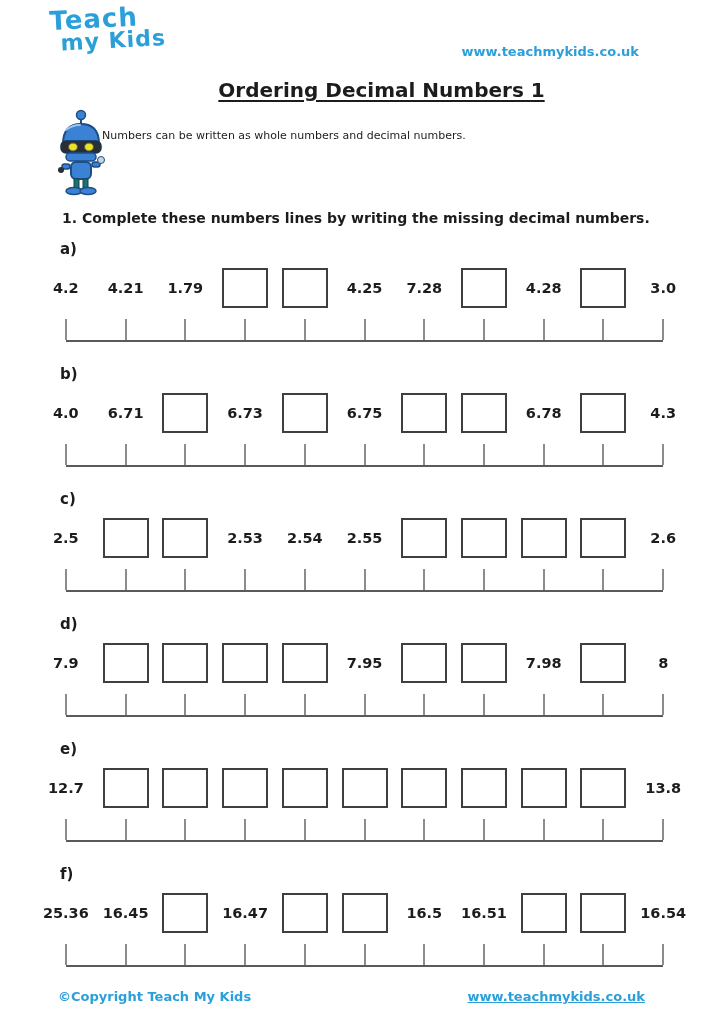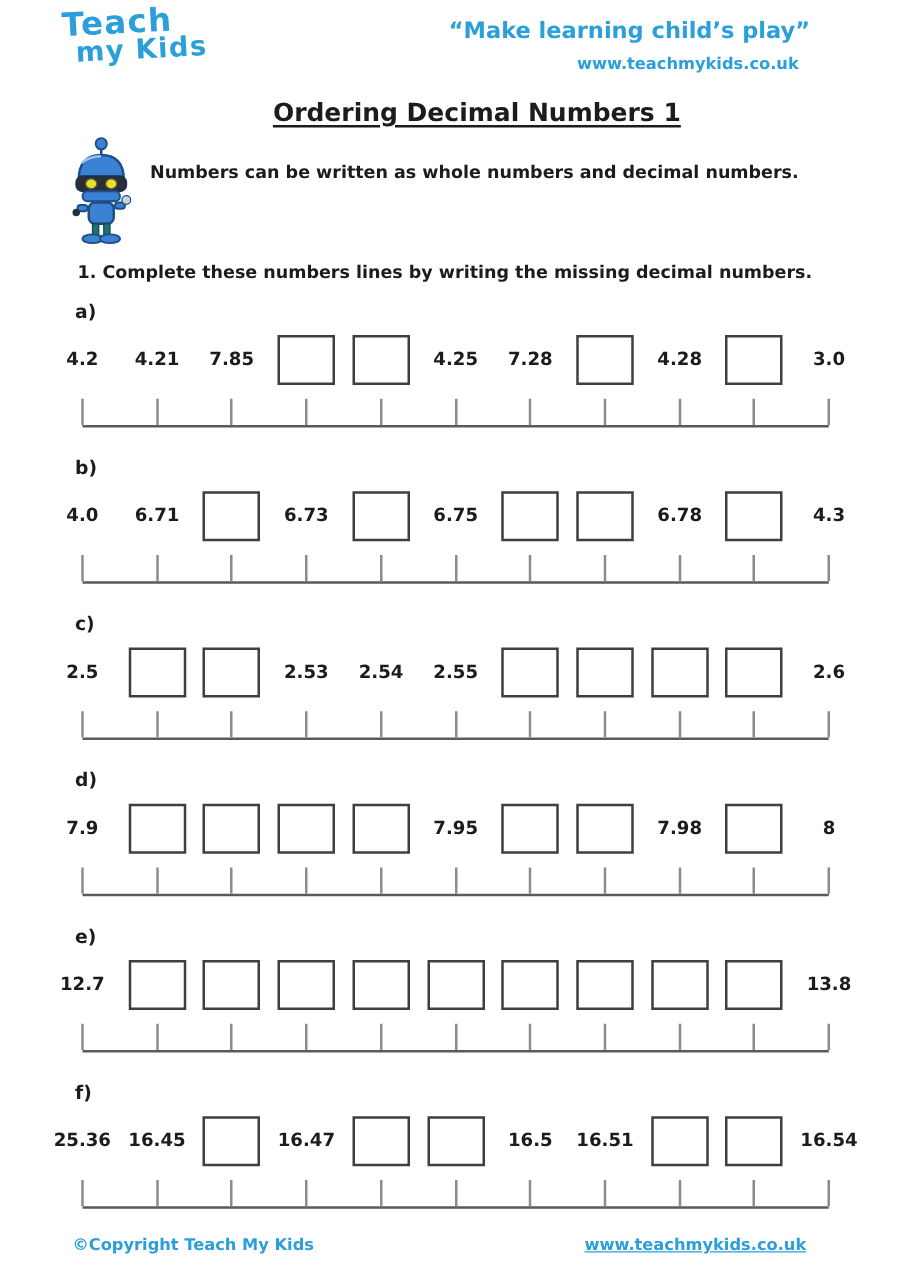--- a/index.html
+++ b/index.html
@@ -11,21 +11,21 @@
   }
   .header { position:relative; height:76px; }
   .logo { position:absolute; left:50px; top:6px; transform:rotate(-3deg); color:var(--brand); line-height:0.95; }
   .logo .l1 { font-size:26px; font-weight:bold; letter-spacing:1px; }
   .logo .l2 { font-size:22px; font-weight:bold; margin-left:10px; letter-spacing:1px; }
   .tagline { position:absolute; top:14px; right:75px; color:var(--brand); font-weight:bold; font-size:18px; white-space:nowrap; }
   .site-url { position:absolute; top:44px; right:84px; color:var(--brand); font-weight:bold; font-size:13px; white-space:nowrap; }
   .page-title { text-align:center; font-size:20px; font-weight:bold; text-decoration:underline; text-underline-offset:3px; margin:2px 0 0 40px; }
   .intro { position:relative; margin:8px 40px 0 52px; height:86px; }
   .robot { position:absolute; left:0; top:-2px; }
-  .intro-text { margin-left:68px; padding-top:16px; font-size:14px; font-weight:bold; line-height:1.8; }
+  .intro-text { margin-left:50px; padding-top:16px; font-size:11px; font-weight:normal; line-height:1.8; }
   .instruction { margin:14px 40px 0 62px; font-size:14px; font-weight:bold; }
   .worksheet { margin:14px 30px 0 36px; }
   .number-line { margin-bottom:23px; }
   .nl-letter { font-size:15px; font-weight:bold; margin:0 0 2px 24px; height:20px; }
   .nl-items { display:flex; height:52px; align-items:center; }
   .nl-cell { flex:1 1 0; display:flex; justify-content:center; align-items:center; }
   .nl-label { font-size:14.5px; font-weight:bold; white-space:nowrap; }
   .nl-box { width:46px; height:40px; border:2px solid var(--box); background:#fff; }
   .nl-ruler { position:relative; height:24px; margin:4px 4.5454% 0; border-bottom:2px solid var(--ruler-dark); }
   .tick { position:absolute; bottom:0; width:2px; height:21px; margin-left:-1px; background:var(--ruler); }
@@ -34,21 +34,20 @@
   .footer .site-link { color:var(--brand); font-weight:bold; font-size:13px; text-decoration:underline; }
 </style>
 </head>
 <body>
 
 <div class="header">
   <div class="logo">
     <div class="l1">Teach</div>
     <div class="l2">my Kids</div>
   </div>
-  <div class="tagline">“Make learning child’s play”</div>
   <div class="site-url">www.teachmykids.co.uk</div>
 </div>
 
 <div class="page-title">Ordering Decimal Numbers 1</div>
 
 <div class="intro">
   <div class="robot">
     <svg width="58" height="88" viewBox="0 0 58 88" aria-hidden="true">
       <line x1="29" y1="16" x2="29" y2="8" stroke="#1d4e86" stroke-width="2"></line>
       <circle cx="29" cy="7" r="4.5" fill="#3b82d4" stroke="#1d4e86" stroke-width="1.5"></circle>
@@ -80,21 +79,21 @@
     <div class="number-line">
       <div class="nl-letter">a)</div>
       <div class="nl-items">
         <div class="nl-cell">
           <span class="nl-label">4.2</span>
         </div>
         <div class="nl-cell">
           <span class="nl-label">4.21</span>
         </div>
         <div class="nl-cell">
-          <span class="nl-label">7.85</span>
+          <span class="nl-label">1.79</span>
         </div>
         <div class="nl-cell">
           <div class="nl-box"></div>
         </div>
         <div class="nl-cell">
           <div class="nl-box"></div>
         </div>
         <div class="nl-cell">
           <span class="nl-label">4.25</span>
         </div>

